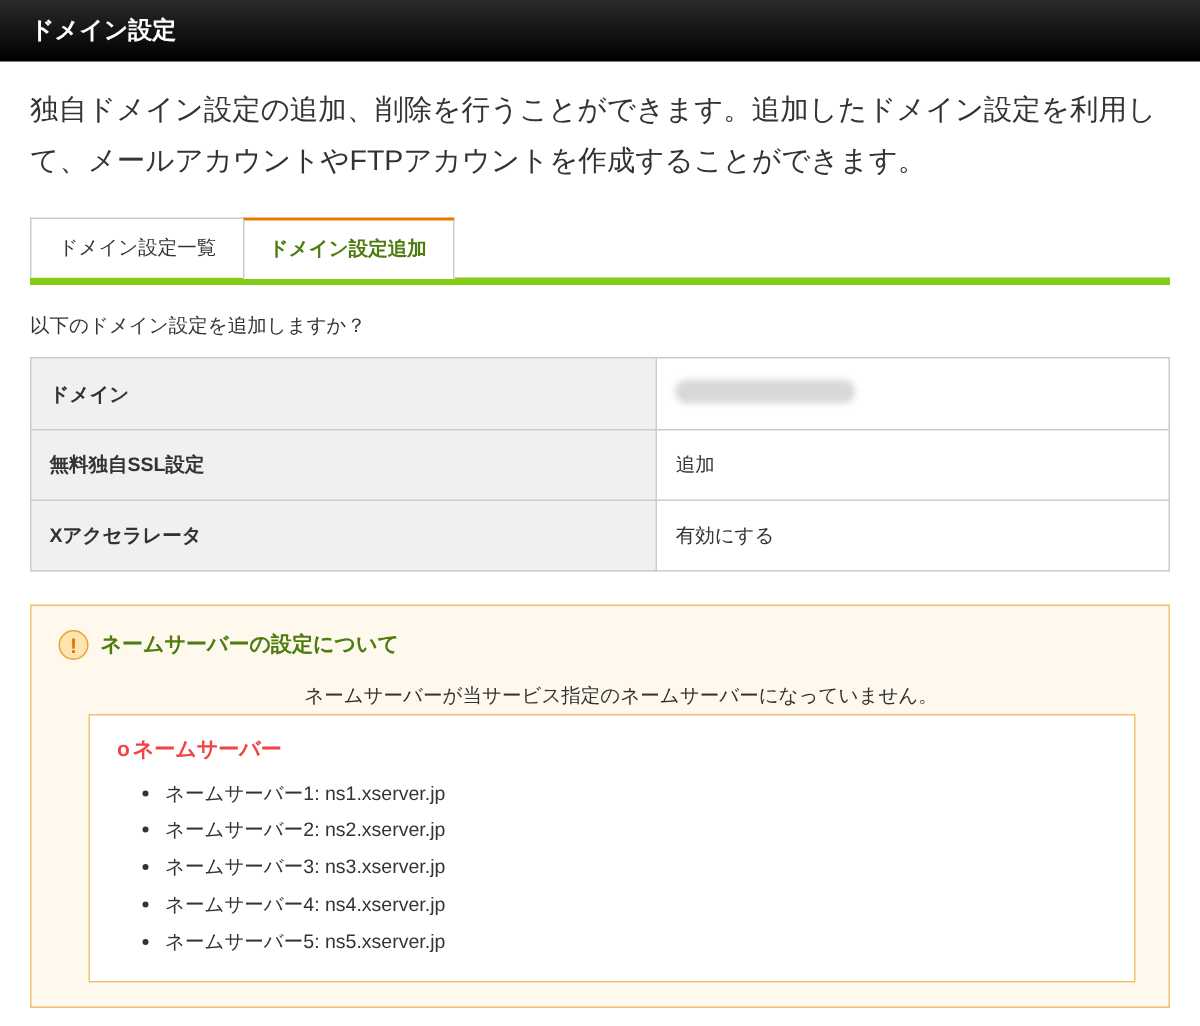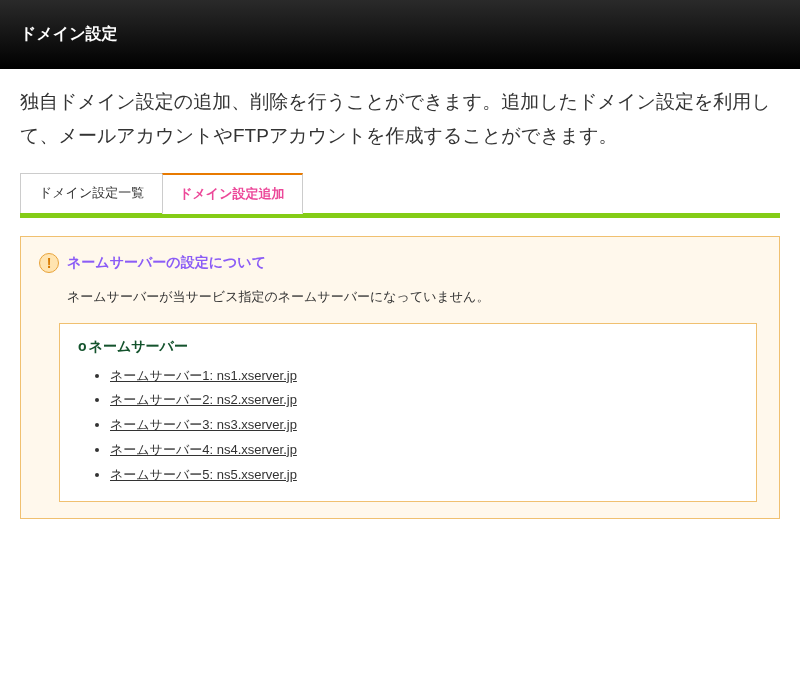--- a/index.html
+++ b/index.html
@@ -6,21 +6,21 @@
     body {
       font-family: "Hiragino Kaku Gothic ProN", "Meiryo", sans-serif;
       font-size: 13px;
       color: #333;
       background: #fff;
       width: 800px;
     }
     .header-bar {
       background: linear-gradient(to bottom, #2a2a2a, #000);
       color: #fff;
-      padding: 24px 20px;
+      padding: 10px 20px;
       font-size: 16px;
       font-weight: bold;
     }
     .content {
       padding: 16px 20px;
     }
     .description {
       line-height: 1.8;
       margin-bottom: 20px;
       font-size: 19px;
@@ -34,21 +34,21 @@
       padding: 10px 18px;
       border: 1px solid #ccc;
       border-bottom: none;
       background: #fff;
       font-size: 13px;
       cursor: pointer;
       margin-right: -1px;
       position: relative;
     }
     .tab.active {
-      color: #ec4899;
+      color: #4d7c0f;
       font-weight: bold;
       border-top: 2px solid #e87a00;
       border-bottom: 1px solid #fff;
       margin-bottom: -1px;
       padding-left: 16px;
     }
     .confirm-text {
       margin-bottom: 12px;
       font-size: 13px;
     }
@@ -98,51 +98,50 @@
       background: #ffe4b0;
       border: 1px solid #e8a33a;
       color: #d87a00;
       font-weight: bold;
       display: flex;
       align-items: center;
       justify-content: center;
       font-size: 14px;
     }
     .notice-title {
-      color: #8b5cf6;
+      color: #4d7c0f;
       font-weight: bold;
       font-size: 14px;
     }
     .notice-text {
       line-height: 1.8;
       padding-left: 28px;
-      margin-bottom: 14px;
+      text-align: center;
     }
     .ns-box {
       border: 1px solid #f0c070;
       background: #fff;
       padding: 14px 18px;
       margin-left: 20px;
       margin-right: 4px;
     }
     .ns-title {
-      color: #14532d;
+      color: #ef4444;
       font-weight: bold;
       font-size: 14px;
       margin-bottom: 8px;
     }
     .ns-title::before {
       content: "o";
       margin-right: 2px;
     }
     .ns-list {
       list-style: disc;
       padding-left: 32px;
       line-height: 1.9;
-      text-decoration: underline;
     }
   </style>
 </head>
 <body>
 
 <div class="header-bar">
   <span>ドメイン設定</span>
 </div>
 
 <div class="content">
@@ -150,21 +149,40 @@
 
   <div class="tabs">
     <div class="tab">
       <span>ドメイン設定一覧</span>
     </div>
     <div class="tab active">
       <span>ドメイン設定追加</span>
     </div>
   </div>
 
-
+  <p class="confirm-text">以下のドメイン設定を追加しますか？</p>
+
+  <table class="settings-table">
+    <tbody>
+        <tr>
+      <th>ドメイン</th>
+      <td>
+        <span class="domain-blur"></span>
+      </td>
+    </tr>
+    <tr>
+      <th>無料独自SSL設定</th>
+      <td>追加</td>
+    </tr>
+    <tr>
+      <th>Xアクセラレータ</th>
+      <td>有効にする</td>
+    </tr>
+  </tbody>
+    </table>
 
   <div class="notice-box">
     <div class="notice-header">
       <div class="notice-icon">!</div>
       <div class="notice-title">ネームサーバーの設定について</div>
     </div>
     <div class="notice-text">
       <span>ネームサーバーが当サービス指定のネームサーバーになっていません。</span><br>
     </div>
     <div class="ns-box">

